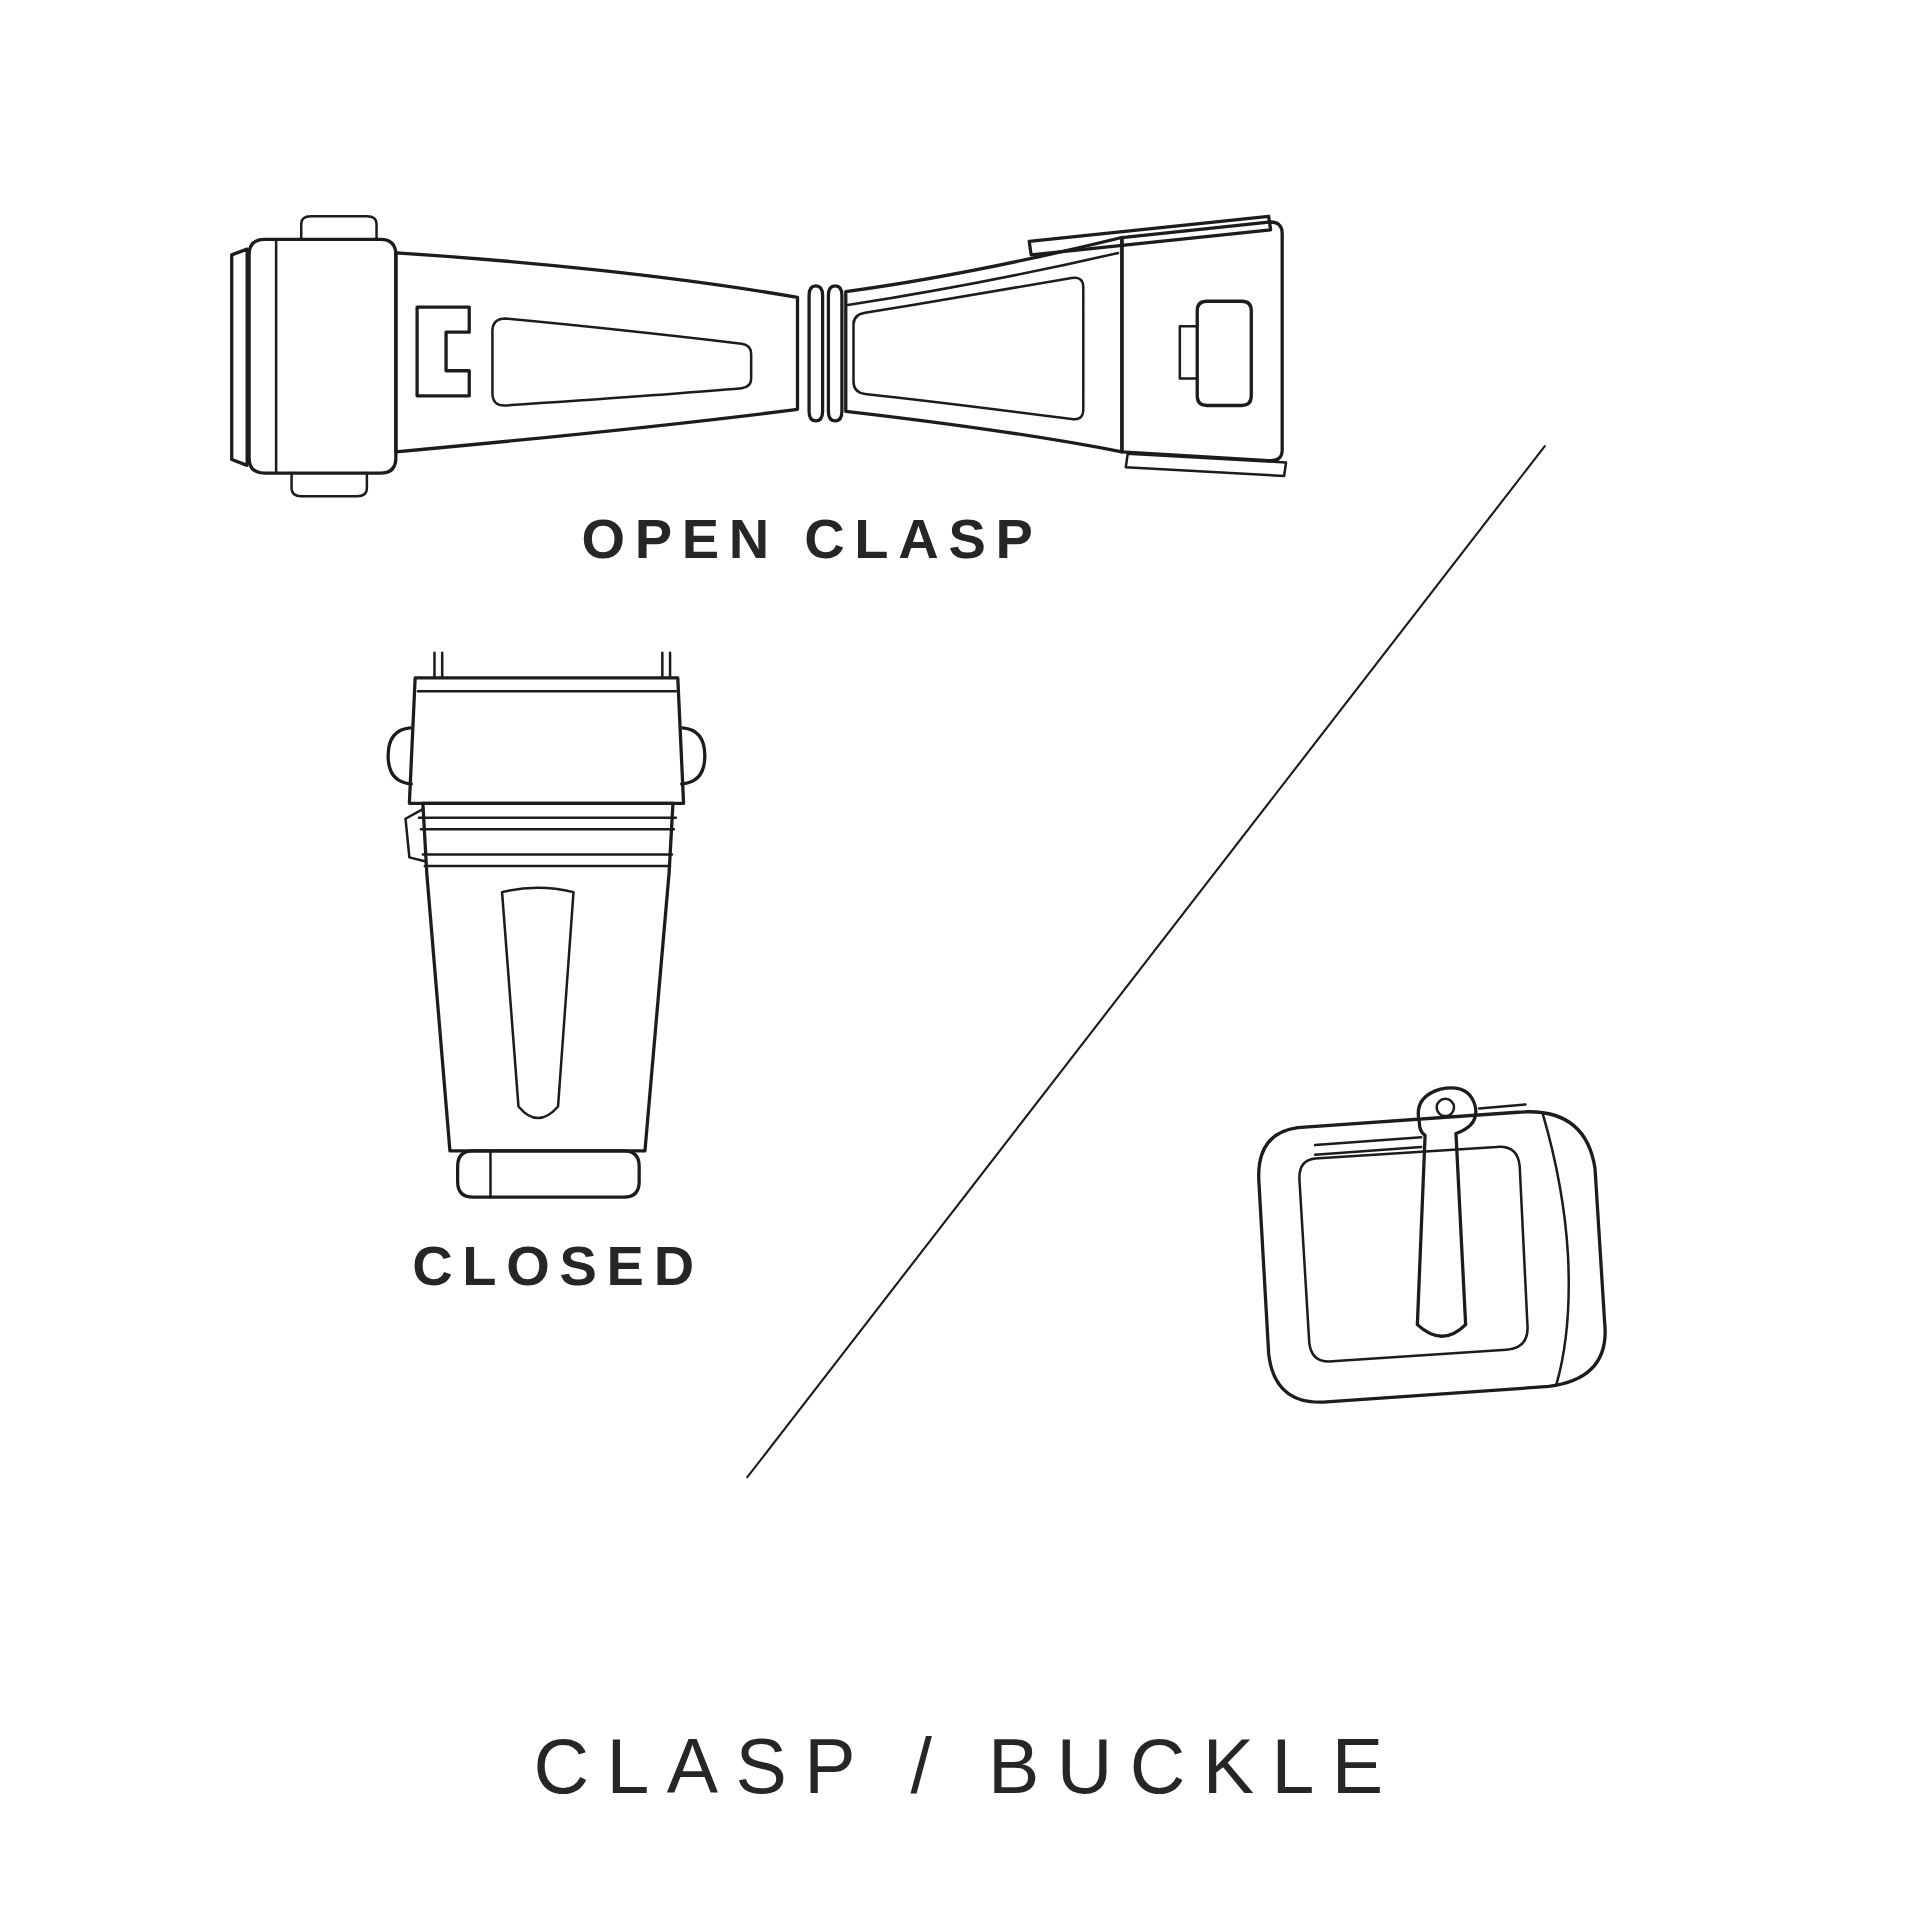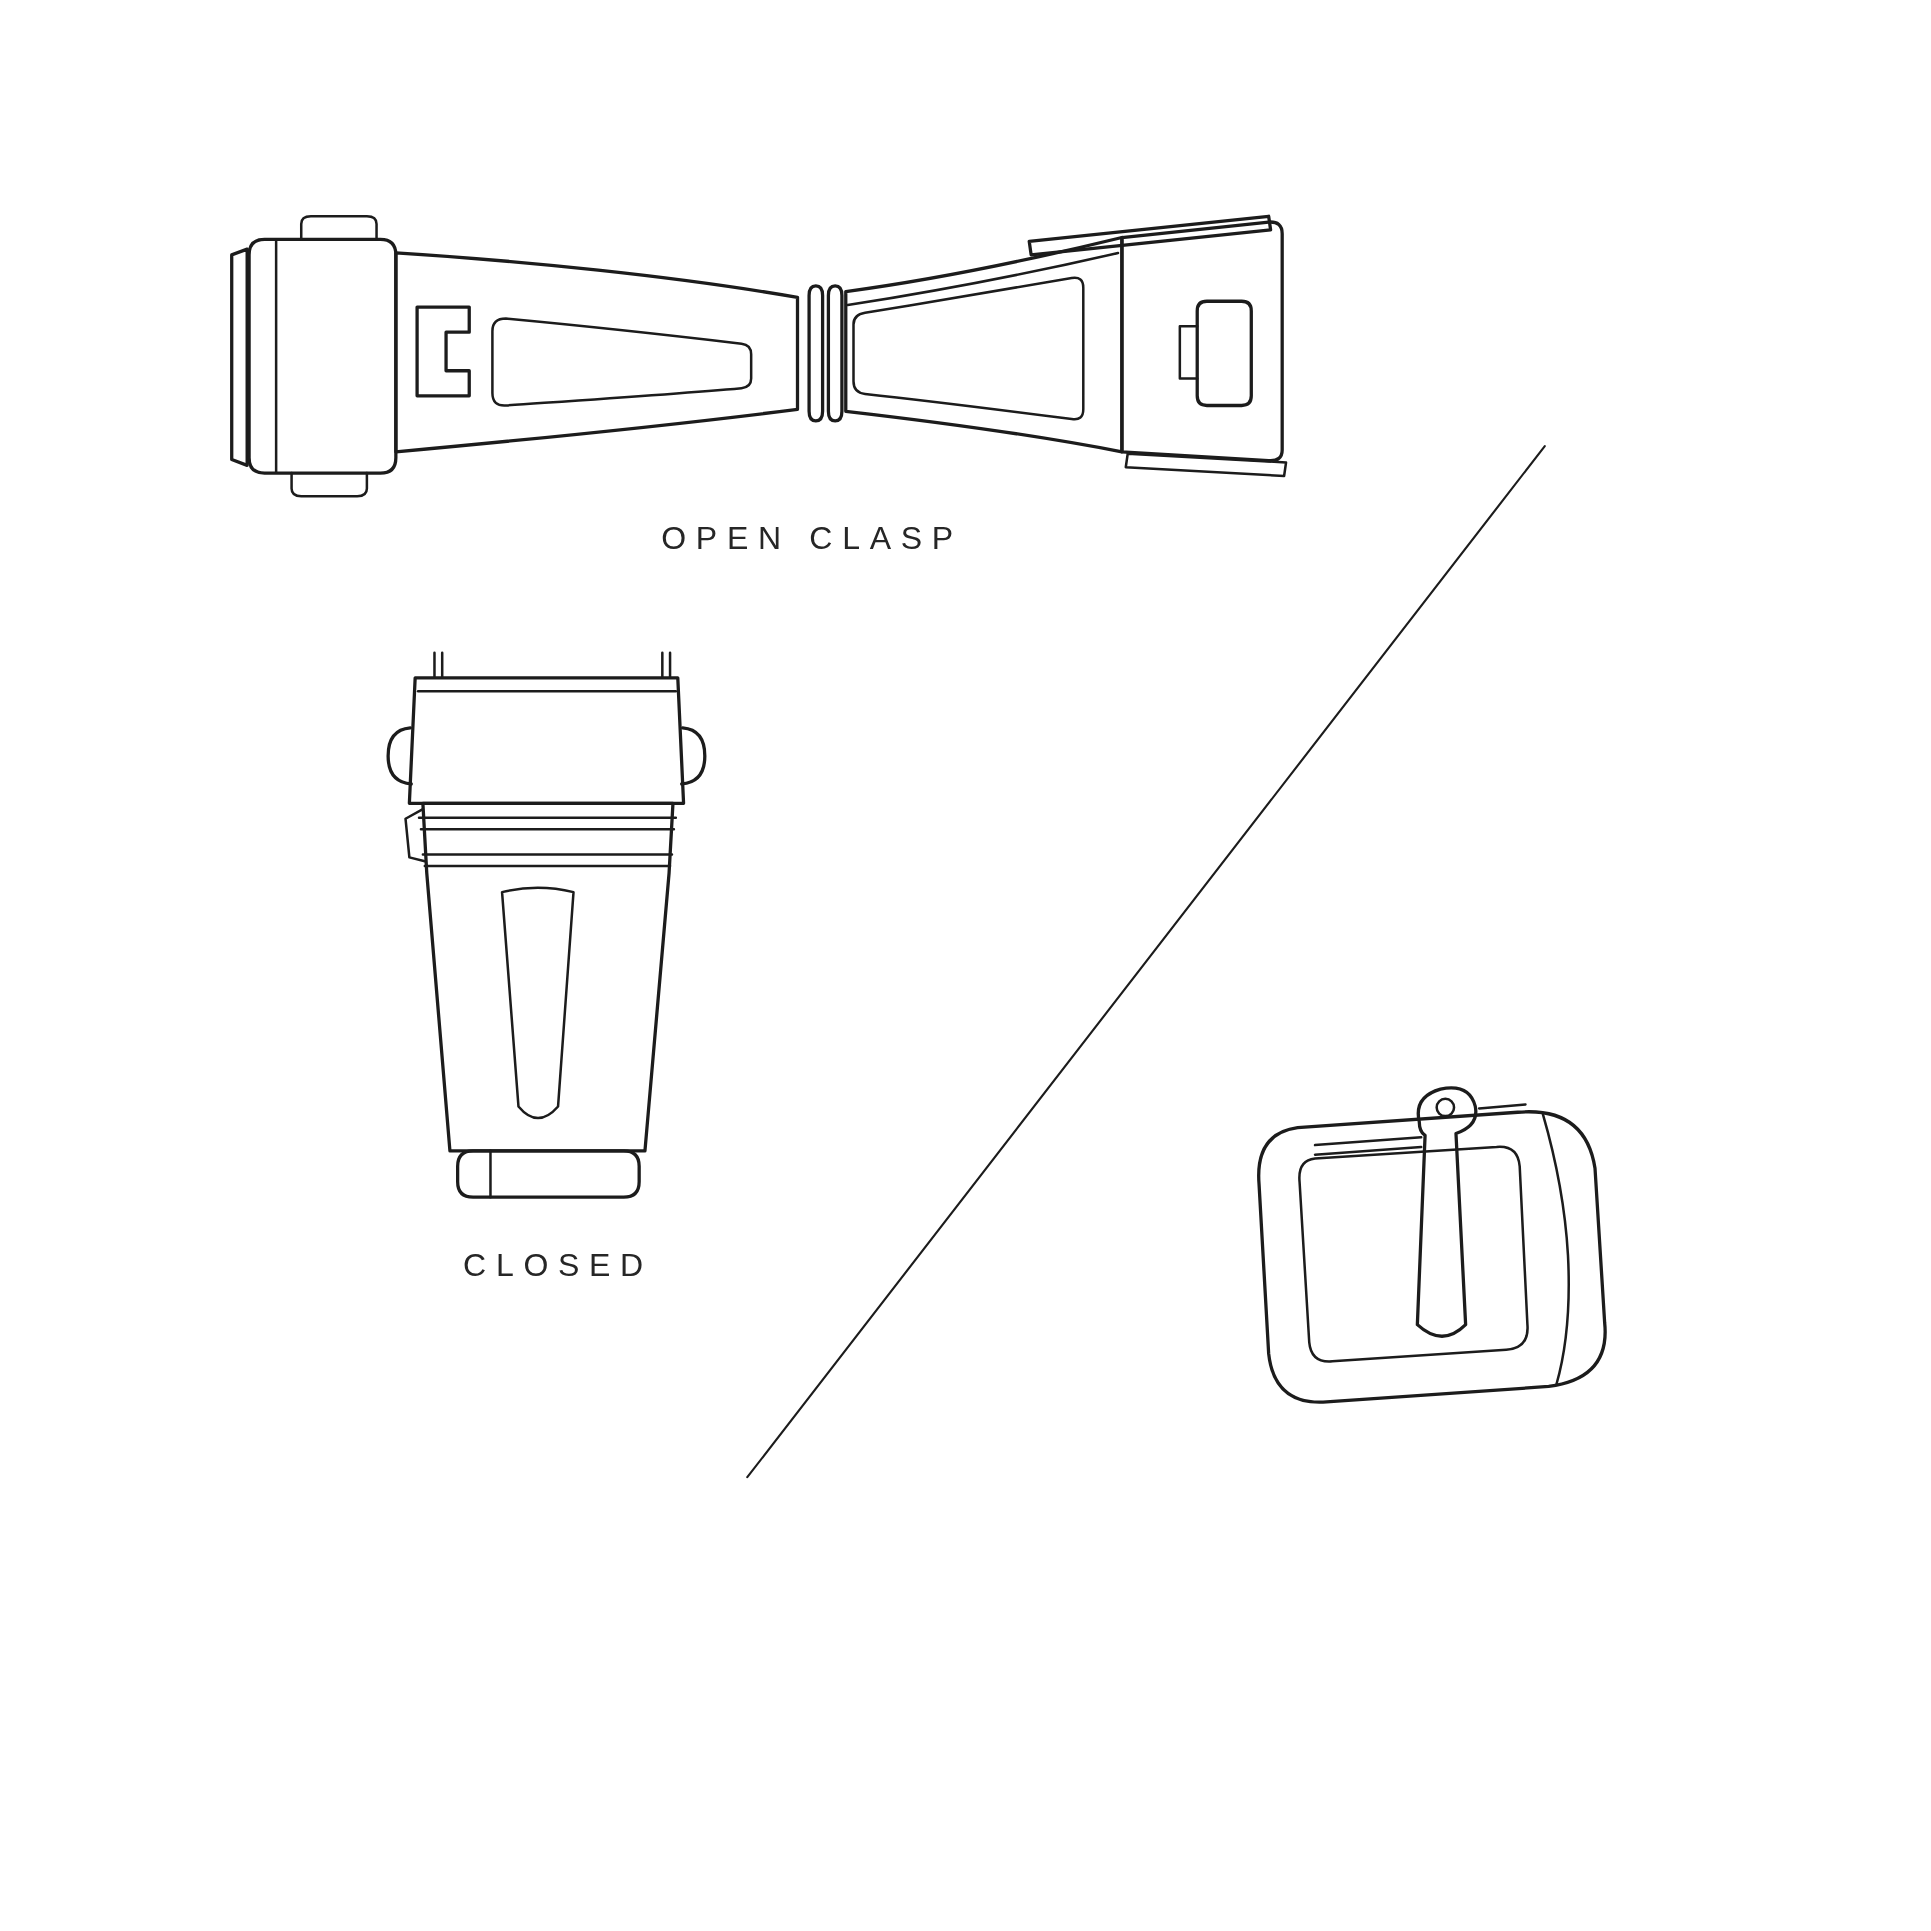--- a/index.html
+++ b/index.html
@@ -31,22 +31,22 @@
   svg.art .thin {
     stroke-width: 2.6;
   }
   svg.art .hair {
     stroke-width: 2.2;
   }
   .label {
     position: absolute;
     transform: translate(-50%, -50%);
     color: var(--text, #262626);
-    font-size: 32px;
-    font-weight: 400;
+    font-size: 56px;
+    font-weight: 700;
     letter-spacing: 9.7px;
     white-space: nowrap;
   }
   .label-open-clasp { left: 812px; top: 538px; }
   .label-closed     { left: 558px; top: 1265px; }
   .title {
     position: absolute;
     left: 967px;
     top: 1766px;
     transform: translate(-50%, -50%);
@@ -114,15 +114,16 @@
       <path class="thin" d="M1598,1154 Q1620,1230 1624,1300 Q1628,1378 1612,1434"></path>
       <path class="thin" d="M1362,1186 L1472,1178 M1362,1196 L1472,1188"></path>
       <path class="thin" d="M1532,1148 L1580,1144"></path>
       <path d="M1470,1162 Q1464,1136 1492,1128 Q1522,1122 1528,1146 Q1532,1166 1508,1174 L1518,1372 Q1494,1396 1468,1372 L1476,1176 Q1470,1172 1470,1162 Z"></path>
       <circle class="thin" cx="1497" cy="1147" r="9"></circle>
     </g>
   </svg>
 
   <div class="label label-open-clasp">OPEN CLASP</div>
   <div class="label label-closed">CLOSED</div>
+  <div class="title">CLASP / BUCKLE</div>
 
 </div>
 
 
 </body></html>

